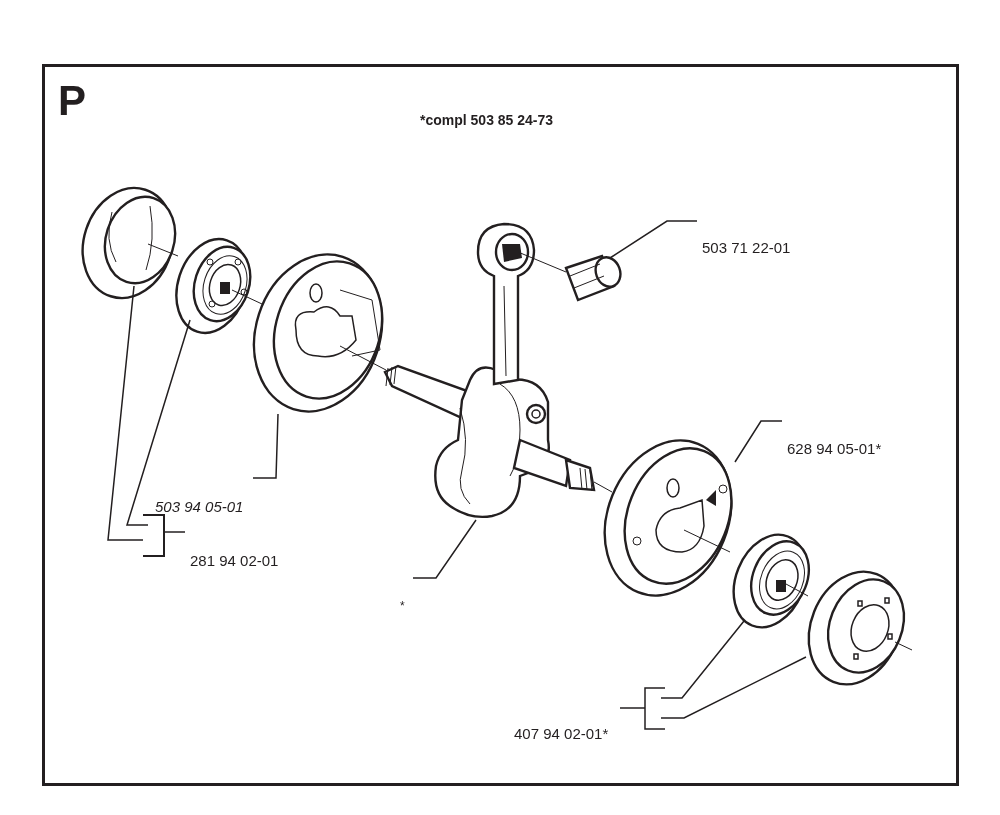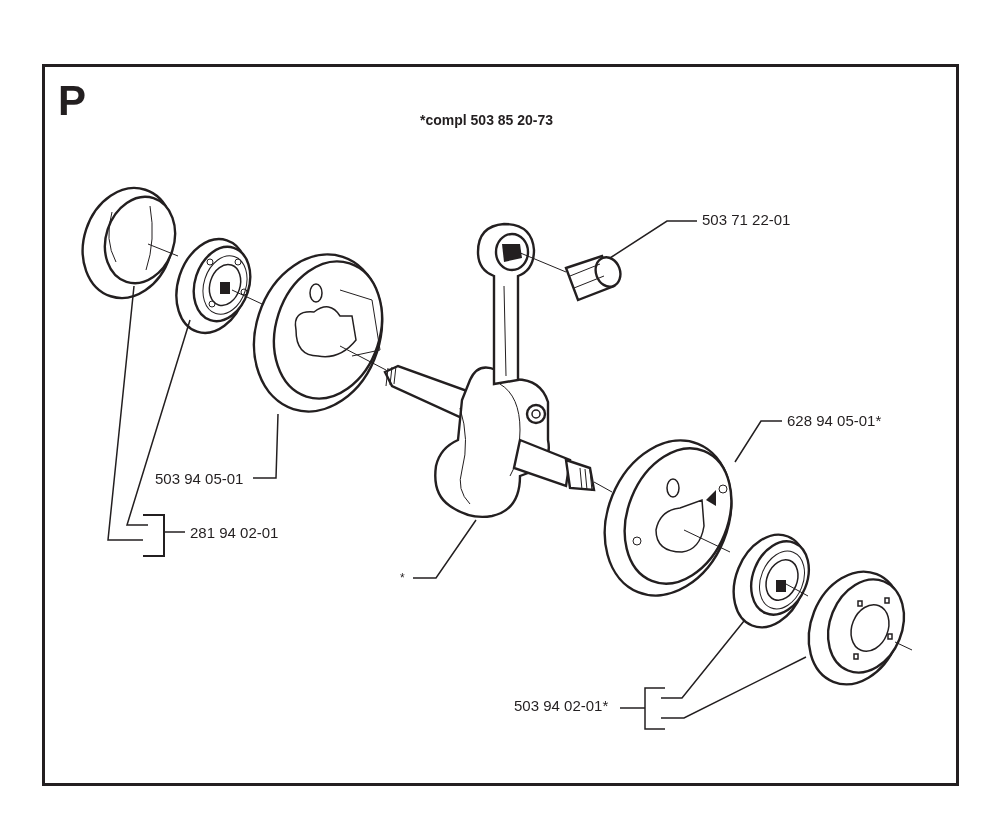--- a/index.html
+++ b/index.html
@@ -3,40 +3,40 @@
 <meta charset="utf-8">
 <style>
   html, body { margin: 0; padding: 0; background: #ffffff; }
   body { width: 1000px; height: 815px; position: relative; overflow: hidden;
          font-family: "Liberation Sans", sans-serif; color: #231f20; }
   #frame { position: absolute; left: 42px; top: 64px; width: 911px; height: 716px;
            border: 3px solid #231f20; box-sizing: content-box; }
   #section-letter { position: absolute; left: 58px; top: 80px; font-size: 42px;
                     font-weight: bold; line-height: 1; }
   #subtitle { position: absolute; left: 420px; top: 112px; font-size: 14px; font-weight: bold; }
-  .label { position: absolute; font-size: 15px; white-space: nowrap; line-height: 1; }
+  .label { position: absolute; font-size: 15px; white-space: nowrap; line-height: 1; margin-top: 28px; }
   #lbl-needle { left: 702px; top: 212px; }
   #lbl-seal-r { left: 787px; top: 413px; }
-  #lbl-seal-l { left: 155px; top: 471px; }
+  #lbl-seal-l { left: 155px; top: 471px; font-style: italic; }
   #lbl-bear-l { left: 190px; top: 525px; }
   #lbl-crank  { left: 400px; top: 572px; font-size: 12px; }
   #lbl-bear-r { left: 514px; top: 698px; }
   svg#art { position: absolute; left: 0; top: 0; }
   svg#art .ln { stroke: #231f20; fill: none; stroke-width: 1.5; }
   svg#art .thick { stroke: #231f20; fill: #fff; stroke-width: 2.4; }
   svg#art .thin { stroke: #231f20; fill: none; stroke-width: 1; }
   svg#art .blk { fill: #231f20; stroke: none; }
 </style>
 </head>
 <body>
 
 <div id="frame"></div>
 
 <div id="section-letter">P</div>
-<div id="subtitle">*compl 503 85 20-73</div>
+<div id="subtitle">*compl 503 85 24-73</div>
 
 <svg id="art" width="1000" height="815" viewBox="0 0 1000 815">
 
   <g>
     <ellipse class="thick" cx="128" cy="243" rx="44" ry="56" transform="rotate(18 128 243)"></ellipse>
     <ellipse class="thick" cx="140" cy="240" rx="34" ry="44" transform="rotate(18 140 240)"></ellipse>
     <path class="thin" d="M112 212 Q104 240 116 262"></path>
     <path class="thin" d="M150 206 Q156 240 146 270"></path>
   </g>
 
@@ -147,13 +147,13 @@
     <polyline class="ln" points="665,688 645,688 645,729 665,729"></polyline>
     <line class="ln" x1="620" y1="708" x2="645" y2="708"></line>
   </g>
 </svg>
 
 <div class="label" id="lbl-needle">503 71 22-01</div>
 <div class="label" id="lbl-seal-r">628 94 05-01*</div>
 <div class="label" id="lbl-seal-l">503 94 05-01</div>
 <div class="label" id="lbl-bear-l">281 94 02-01</div>
 <div class="label" id="lbl-crank">*</div>
-<div class="label" id="lbl-bear-r">503 94 02-01*</div>
+<div class="label" id="lbl-bear-r">407 94 02-01*</div>
 
 </body></html>

